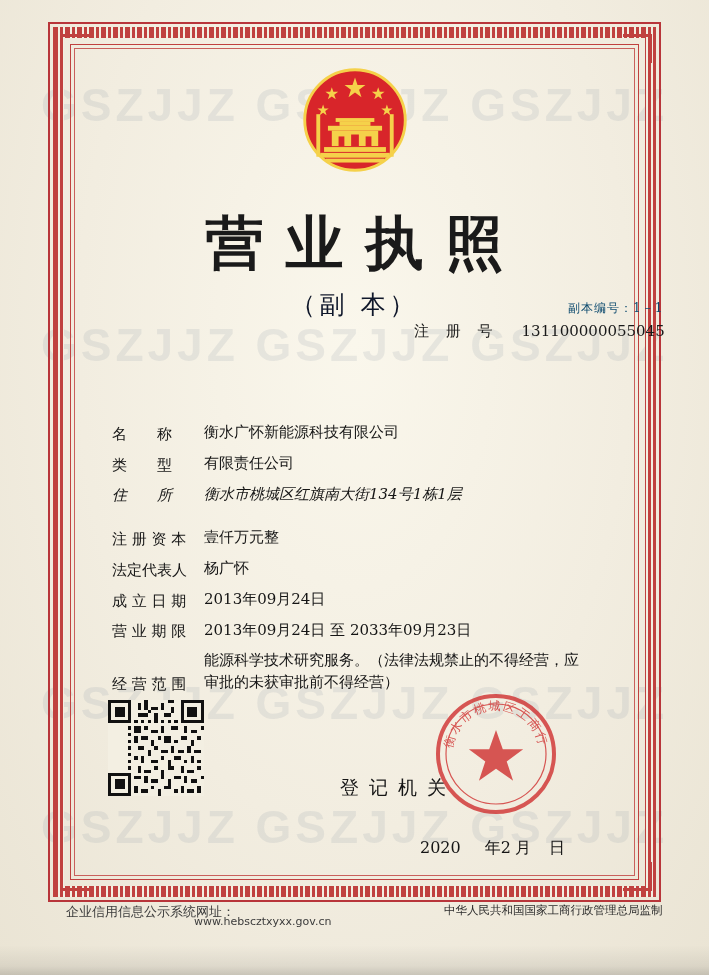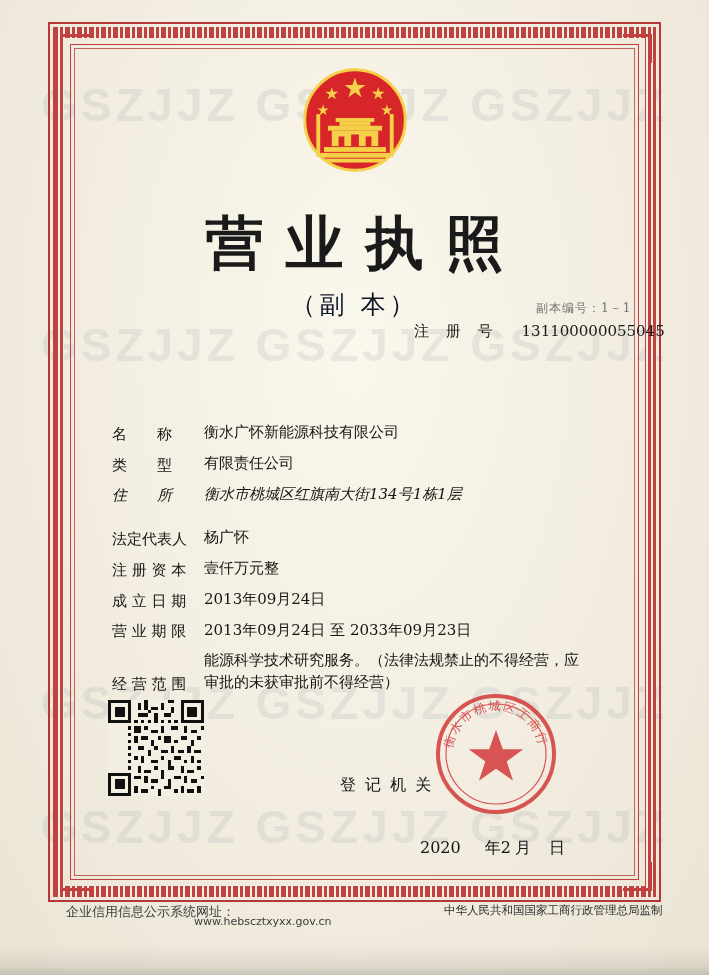--- a/index.html
+++ b/index.html
@@ -126,24 +126,24 @@
     text-align: center;
     font-size: 25px;
     letter-spacing: 4px;
     color: #0f172a;
     font-family: "DejaVu Serif", serif;
   }
 
   
   .copy-no {
     position: absolute;
-    left: 536px;
+    left: 568px;
     top: 300px;
     font-size: 12px;
-    color: #737373;
+    color: #0c4a6e;
     letter-spacing: 1px;
     white-space: nowrap;
     font-family: "DejaVu Serif", serif;
     text-align: center;
   }
   .reg-no {
     position: absolute;
     left: 414px;
     top: 322px;
     font-size: 15px;
@@ -189,21 +189,21 @@
     width: 96px;
     height: 96px;
   }
   .qr svg { display: block; }
 
   
   .authority {
     position: absolute;
     left: 340px;
     top: 775px;
-    font-size: 16px;
+    font-size: 19px;
     color: #151515;
     letter-spacing: 2px;
     font-family: "DejaVu Serif", serif;
   }
 
   
   .dateline {
     position: absolute;
     left: 420px;
     top: 838px;
@@ -332,26 +332,26 @@
     </div>
     <div class="row">
       <div class="label">类　　型</div>
       <div class="value">有限责任公司</div>
     </div>
     <div class="row gap-after">
       <div class="label">住　　所</div>
       <div class="value">衡水市桃城区红旗南大街134号1栋1层</div>
     </div>
     <div class="row">
+      <div class="label">注 册 资 本</div>
+      <div class="value">壹仟万元整</div>
+    </div>
+    <div class="row">
       <div class="label">法定代表人</div>
       <div class="value">杨广怀</div>
-    </div>
-    <div class="row">
-      <div class="label">注 册 资 本</div>
-      <div class="value">壹仟万元整</div>
     </div>
     <div class="row">
       <div class="label">成 立 日 期</div>
       <div class="value">2013年09月24日</div>
     </div>
     <div class="row">
       <div class="label">营 业 期 限</div>
       <div class="value">2013年09月24日 至 2033年09月23日</div>
     </div>
     <div class="row">

